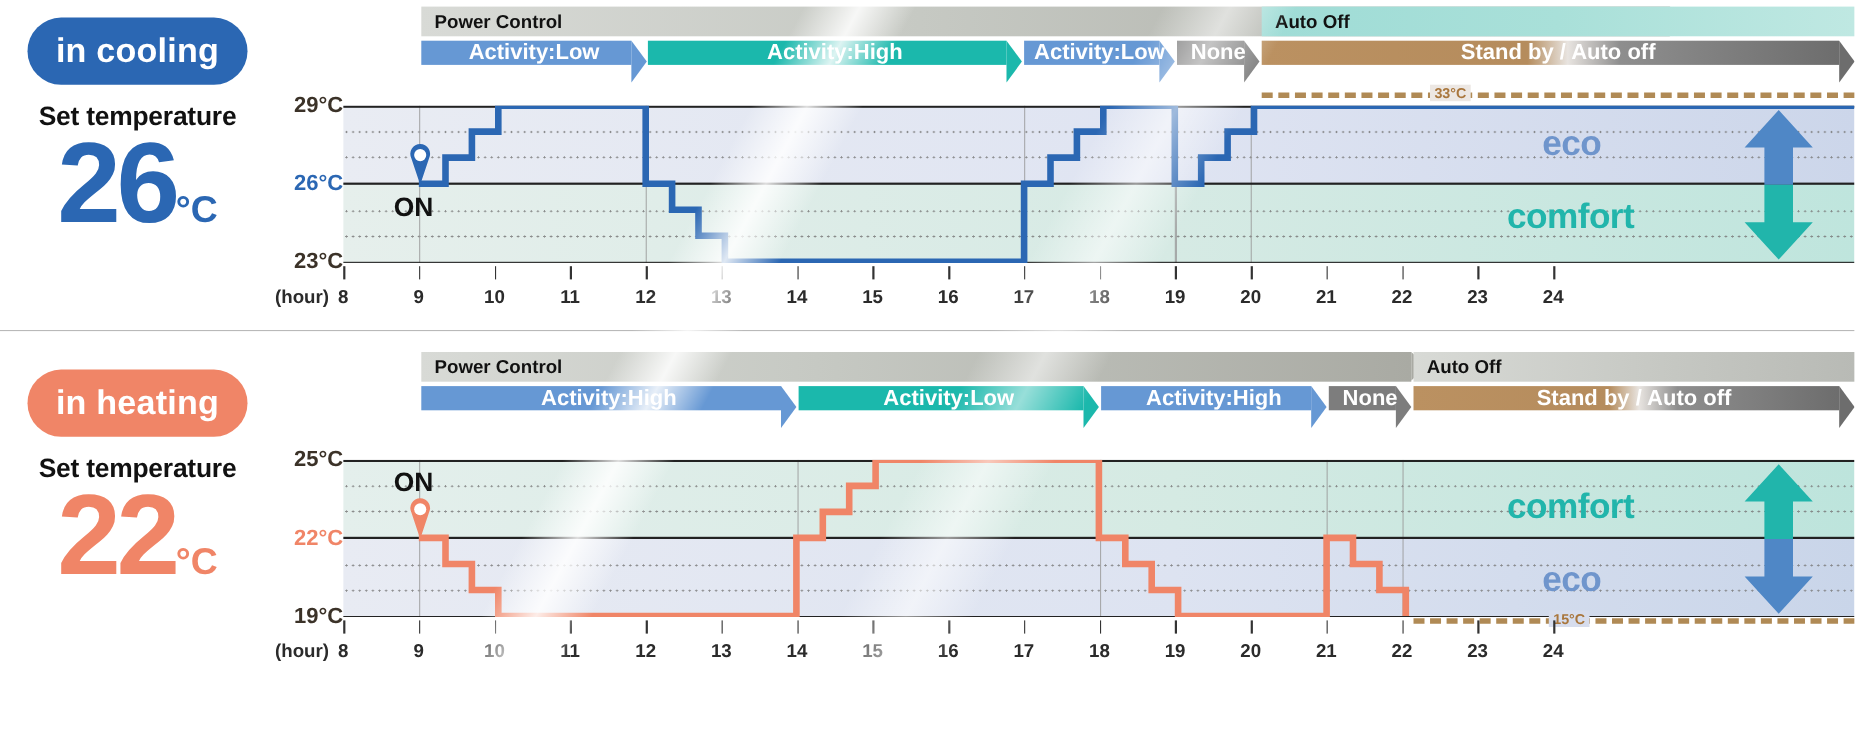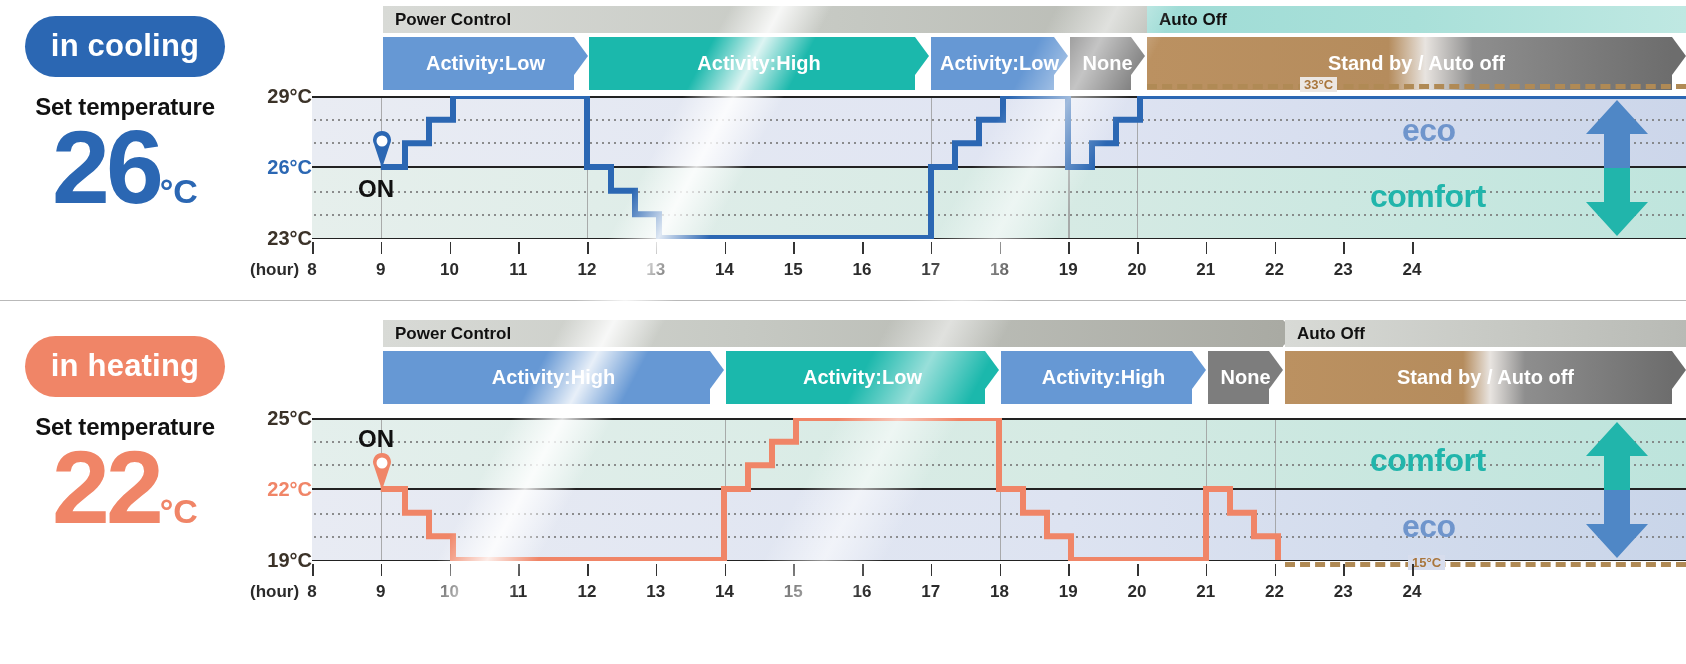--- a/index.html
+++ b/index.html
@@ -62,21 +62,21 @@
   .barrow{position:absolute;}
   .grayband{position:absolute;height:27px;
             background:linear-gradient(90deg,#d8dad6 0%,#c6c9c3 40%,#a9aaa3 100%);}
   .grayband .gtxt{position:absolute;left:12px;top:4px;font-weight:bold;font-size:17px;color:#111;}
   .gtip{position:absolute;width:0;height:0;border-top:13.5px solid transparent;border-bottom:13.5px solid transparent;}
 
   .tealband{position:absolute;height:27px;
             background:linear-gradient(90deg,#9fdcd6 0%,#a9e0d9 50%,#bfe8e2 100%);}
   .tealband .gtxt{position:absolute;left:12px;top:4px;font-weight:bold;font-size:17px;color:#111;}
 
-  .chev{position:absolute;height:53px;display:flex;align-items:center;justify-content:center;
+  .chev{position:absolute;height:22px;display:flex;align-items:center;justify-content:center;
         color:#fff;font-weight:bold;font-size:20px;white-space:nowrap;text-align:center;}
   .chev .ctext{position:relative;z-index:2;padding:0 6px;}
   .chev .cbody{position:absolute;left:0;top:0;height:100%;}
   .chev .cpoint{position:absolute;top:0;width:0;height:0;
                 border-top:19px solid transparent;border-bottom:19px solid transparent;}
   .cl-blue .cbody{background:#6698d4;}
   .cl-blue .cpoint{border-left:14px solid #6698d4;}
   .cl-teal .cbody{background:#1bb8ac;}
   .cl-teal .cpoint{border-left:14px solid #1bb8ac;}
   .cl-gray .cbody{background:#7d7d7d;}

